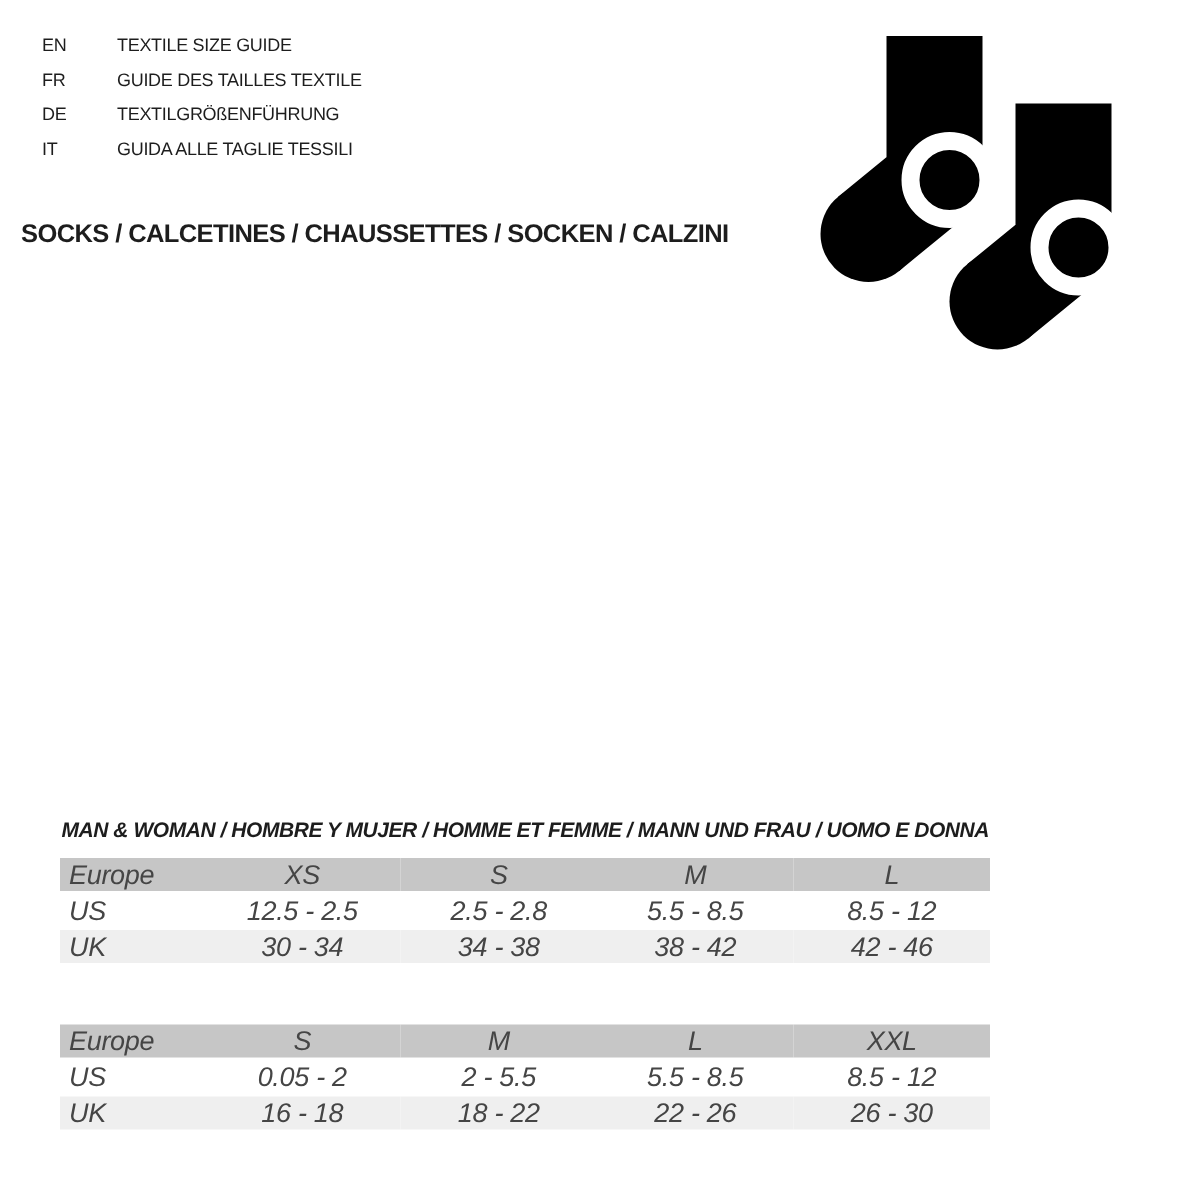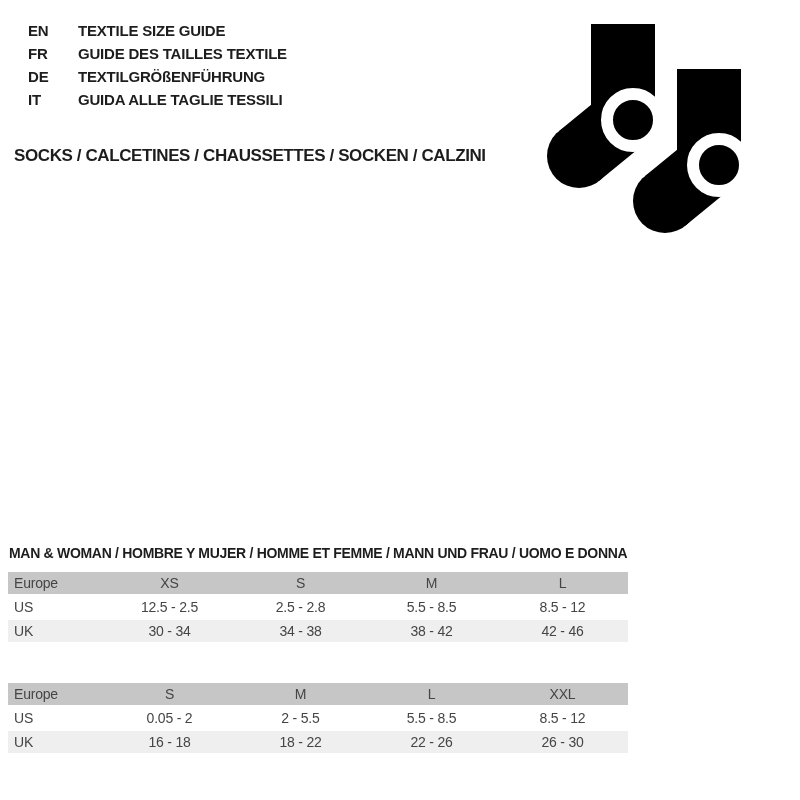--- a/index.html
+++ b/index.html
@@ -10,51 +10,51 @@
     background: var(--page-bg, #ffffff);
     font-family: "Liberation Sans", sans-serif;
     color: var(--text-dark, #1d1d1d);
     overflow: hidden;
   }
 
   
   .lang-block { position: absolute; left: 28px; top: 19px; }
   .lang-row { display: flex; height: 23px; line-height: 23px; }
   .lang-code, .lang-label {
-    font-size: 15px; font-weight: 700; letter-spacing: -0.2px;
+    font-size: 12px; font-weight: 400; letter-spacing: -0.2px;
     color: var(--text-dark, #1d1d1d); white-space: nowrap;
   }
   .lang-code { width: 50px; }
 
   
   .category {
     position: absolute; left: 14px; top: 146px;
     font-size: 17px; font-weight: 700; letter-spacing: -0.4px;
     line-height: 20px; white-space: nowrap;
   }
 
   
   .socks { position: absolute; left: 540px; top: 24px; }
 
   
-  .size-section { position: absolute; left: 8px; width: 620px; }
+  .size-section { position: absolute; left: 40px; width: 620px; font-style: italic; }
   .section-adults { top: 546px; }
   .section-children { top: 681px; }
   .table-title {
     font-size: 14px; font-weight: 700; letter-spacing: -0.3px;
     line-height: 14px; margin: 0 0 10px 1px; white-space: nowrap;
     color: var(--text-dark, #1d1d1d);
   }
   table.size-table {
     border-collapse: separate; border-spacing: 0 2px;
     table-layout: fixed; width: 620px;
   }
   .size-table th, .size-table td {
     height: 22px; line-height: 22px; padding: 0;
-    font-size: 14px; font-weight: 400; letter-spacing: -0.2px;
+    font-size: 18px; font-weight: 400; letter-spacing: -0.2px;
     color: var(--table-text, #454545);
     text-align: center; overflow: hidden; white-space: nowrap;
   }
   .size-table .col-region { text-align: left; padding-left: 6px; }
   .size-table thead th { background: var(--table-header-bg, #c6c6c6); }
   .size-table tbody tr.row-a td { background: var(--page-bg, #ffffff); }
   .size-table tbody tr.row-b td { background: var(--table-alt-row-bg, #efefef); }
 </style>
 </head>
 <body>

